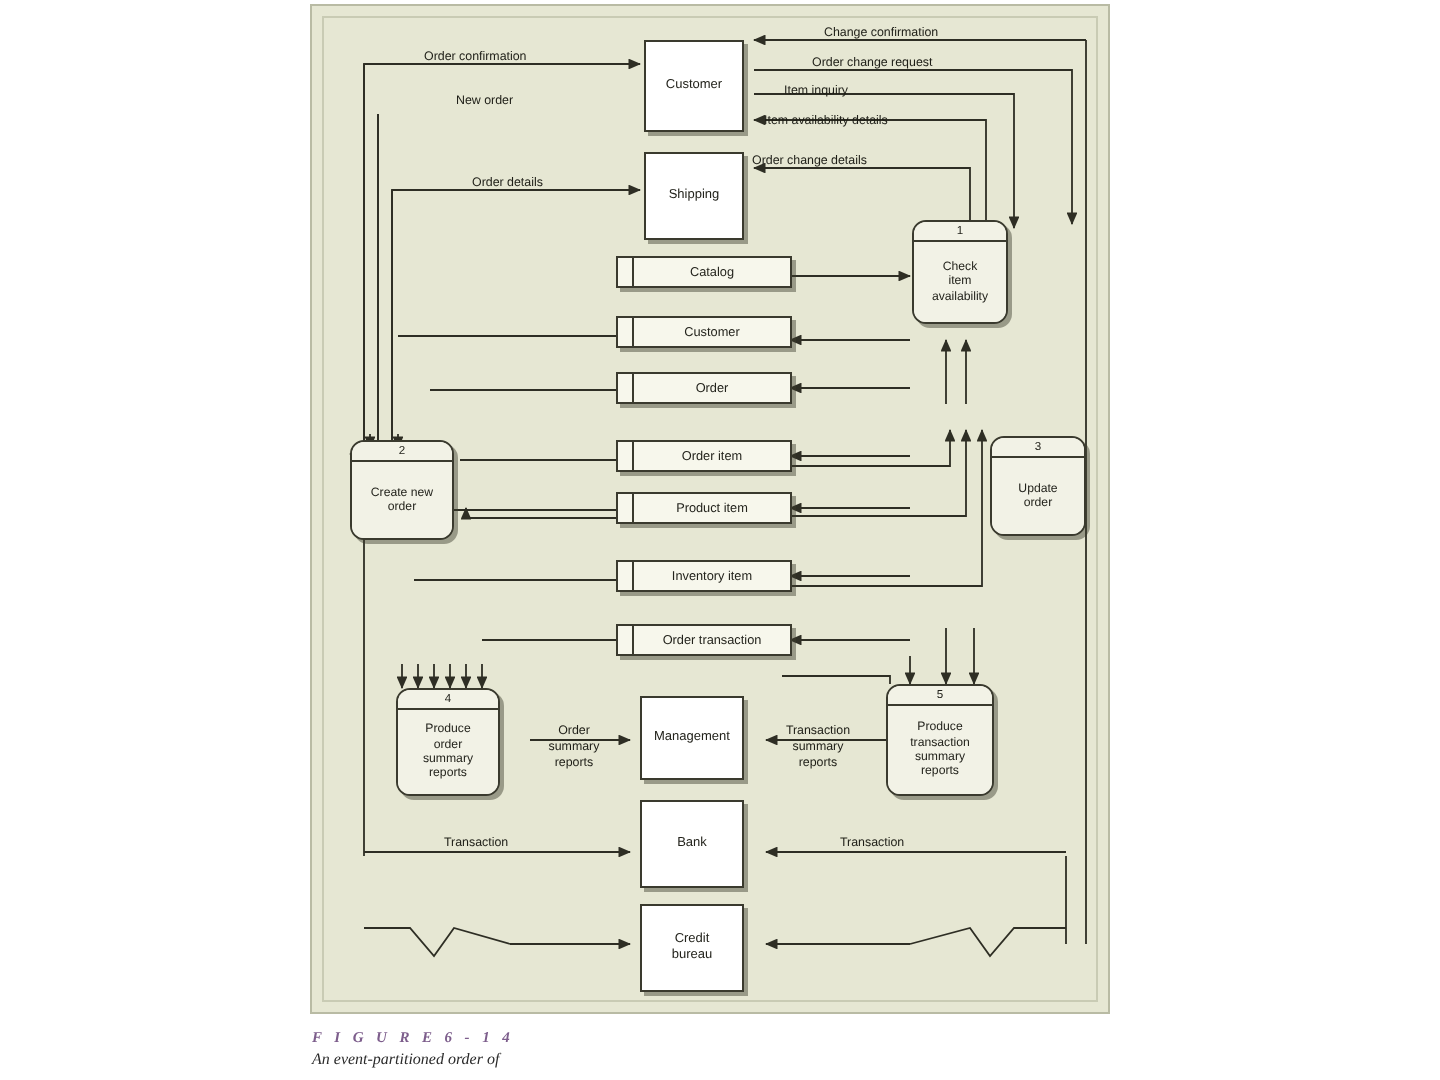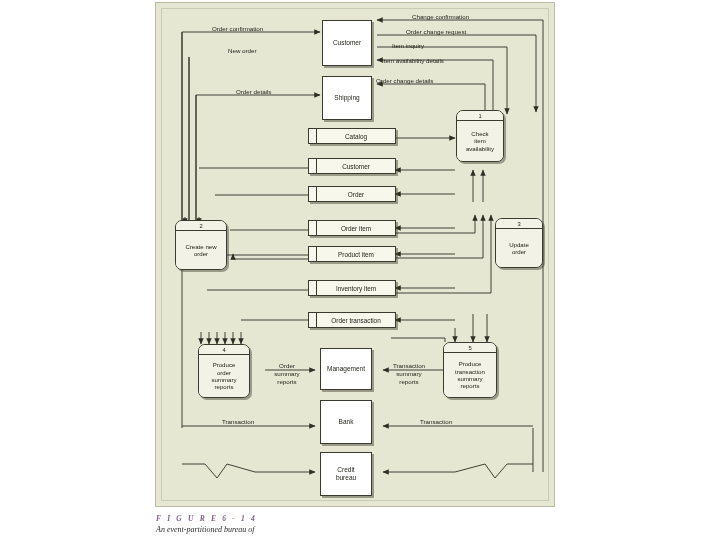--- a/index.html
+++ b/index.html
@@ -317,16 +317,16 @@
 reports</div>
   <div class="flab wrap" style="left:380px;top:362px;width:58px;white-space:pre-line;">Transaction
 summary
 reports</div>
 
   <div class="flab" style="left:222px;top:418px;">Transaction</div>
   <div class="flab" style="left:420px;top:418px;">Transaction</div>
 
   <div id="caption">
     <div id="fignum">F I G U R E   6 - 1 4</div>
-    <div id="capline">An event-partitioned bureau of</div>
+    <div id="capline">An event-partitioned order of</div>
   </div>
 
 </div>
 
 </body></html>

